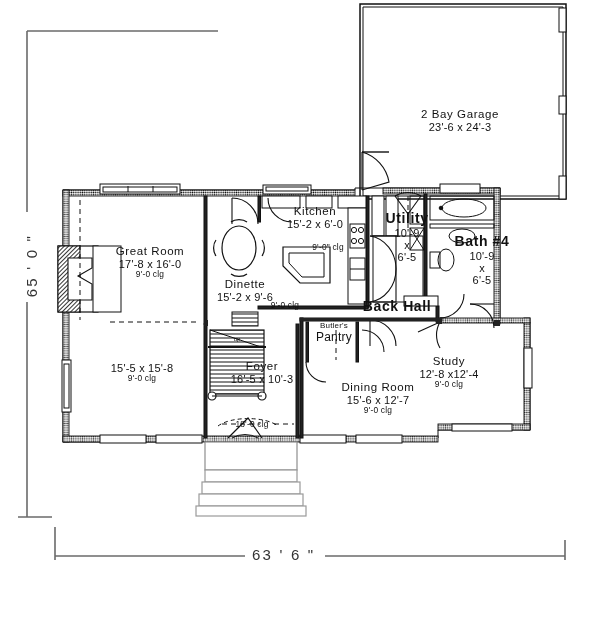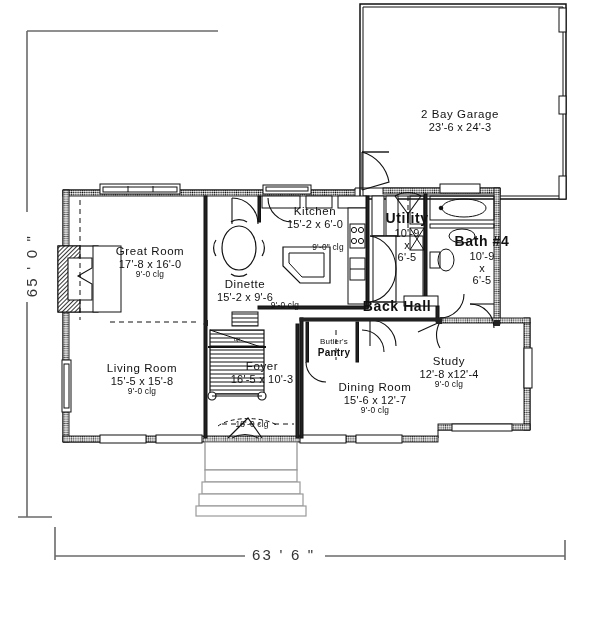--- a/index.html
+++ b/index.html
@@ -325,39 +325,38 @@
   <div class="rdim">10'-9</div>
   <div class="rdim">x</div>
   <div class="rdim">6'-5</div>
 </div>
 
 <div class="lbl" style="left:357px;top:299px;width:80px;">
   <div class="rname sm">Back  Hall</div>
 </div>
 
 <div class="lbl" style="left:311px;top:322px;width:46px;">
-  <div class="rdim" style="font-size:8px;margin-top:16px;">Butler's</div>
-  <div class="rdim" style="font-size:10px;font-weight:bold;">Pantry</div>
+  <div class="rdim" style="font-size:8px;">Butler's</div>
+  <div class="rdim" style="font-size:12px;">Pantry</div>
 </div>
 
 <div class="lbl" style="left:82px;top:362px;width:120px;">
-  <div class="rname">Living  Room</div>
   <div class="rdim">15'-5  x  15'-8</div>
   <div class="rclg">9'-0 clg</div>
 </div>
 
 <div class="lbl" style="left:226px;top:360px;width:72px;">
   <div class="rname">Foyer</div>
   <div class="rdim">16'-5 x 10'-3</div>
 </div>
 <div class="lbl" style="left:216px;top:420px;width:72px;">
   <div class="rclg">18'-0 clg</div>
 </div>
 
-<div class="lbl" style="left:320px;top:381px;width:110px;">
+<div class="lbl" style="left:303px;top:381px;width:110px;padding-left:20px;">
   <div class="rname">Dining  Room</div>
   <div class="rdim">15'-6  x  12'-7</div>
   <div class="rclg">9'-0 clg</div>
 </div>
 
 <div class="lbl" style="left:404px;top:355px;width:90px;">
   <div class="rname">Study</div>
   <div class="rdim">12'-8  x12'-4</div>
   <div class="rclg">9'-0 clg</div>
 </div>

